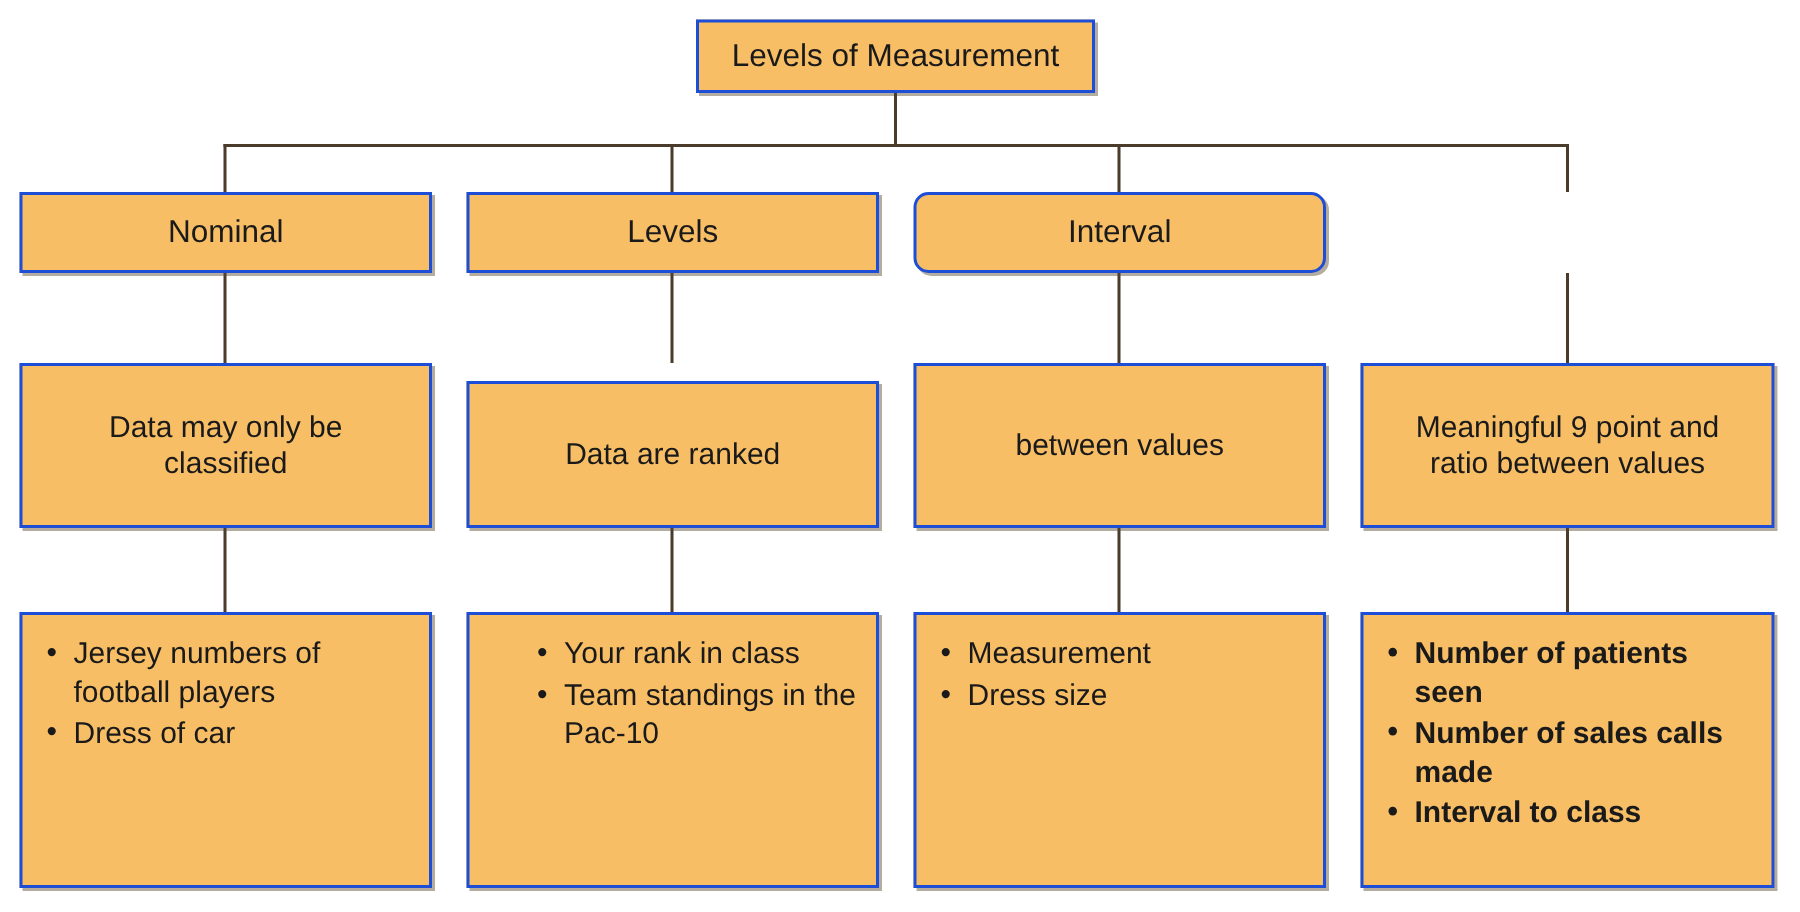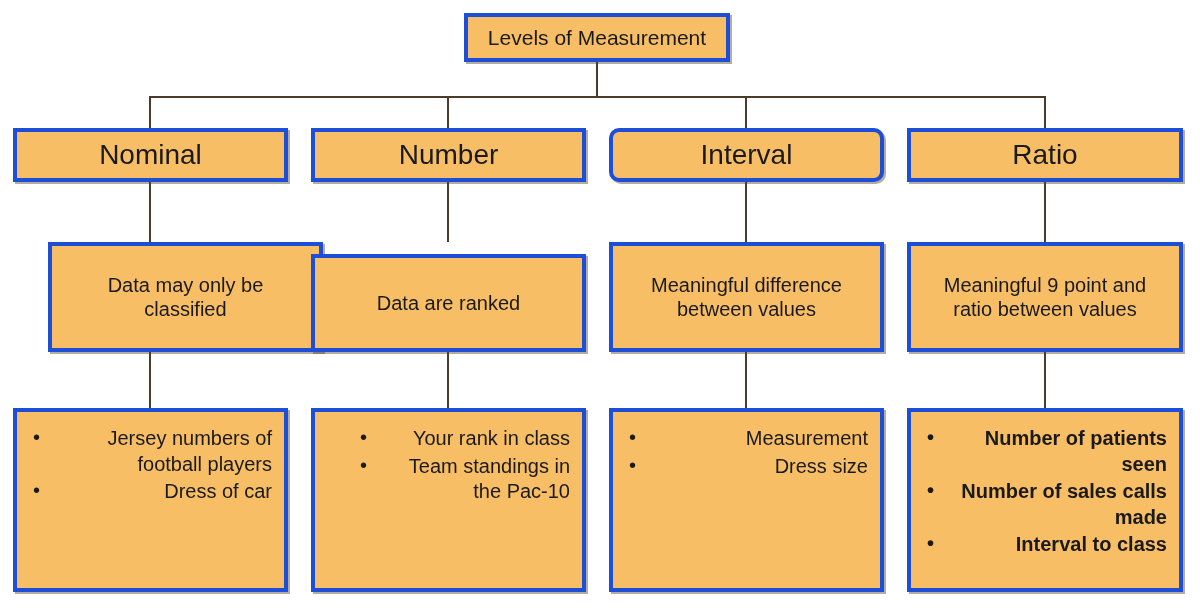--- a/index.html
+++ b/index.html
@@ -12,43 +12,43 @@
     width: 1200px;
     height: 608px;
     background: #ffffff;
     font-family: "Liberation Sans", sans-serif;
     overflow: hidden;
   }
   .box {
     position: absolute;
     box-sizing: border-box;
     background: #f8be66;
-    border: 4px solid #1d4ed8;
+    border: 2px solid #1d4ed8;
     box-shadow: 2px 2px 0 0 rgba(90,70,45,0.45);
     color: #1a1a1a;
     display: flex;
     align-items: center;
     justify-content: center;
     text-align: center;
     line-height: 1.22;
   }
   .box-title {
     font-size: 21px;
   }
   .box-level {
-    font-size: 28px;
+    font-size: 21px;
   }
   .box-desc {
     font-size: 20px;
     padding: 0 10px;
   }
   .box-examples {
     align-items: flex-start;
     justify-content: flex-start;
-    text-align: right;
+    text-align: left;
     font-size: 20px;
     padding: 14px 12px 10px 16px;
   }
   .bullets {
     list-style: none;
     margin: 0;
     padding: 0;
     width: 100%;
   }
   .bullets li {
@@ -96,43 +96,39 @@
 
   <div class="conn conn-v" style="left:149px; top:352px; height:56px;"></div>
   <div class="conn conn-v" style="left:447px; top:352px; height:56px;"></div>
   <div class="conn conn-v" style="left:745px; top:352px; height:56px;"></div>
   <div class="conn conn-v" style="left:1044px; top:352px; height:56px;"></div>
 
   <div class="box box-level" style="left:13px; top:128px; width:275px; height:54px;">
     <span>Nominal</span>
   </div>
   <div class="box box-level" style="left:311px; top:128px; width:275px; height:54px;">
-    <span>Number</span>
+    <span>Levels</span>
   </div>
   <div class="box box-level" style="left:609px; top:128px; width:275px; height:54px;border-radius:10px;">
     <span>Interval</span>
   </div>
-  <div class="box box-level" style="left:907px; top:128px; width:276px; height:54px;">
-    <span>Ratio</span>
-  </div>
 
-  <div class="box box-desc" style="left:13px; top:242px; width:275px; height:110px;margin-left:35px;">
+  <div class="box box-desc" style="left:13px; top:242px; width:275px; height:110px;">
     <div>
       <span class="desc-line">Data may only be</span>
       <span class="desc-line">classified</span>
     </div>
   </div>
   <div class="box box-desc" style="left:311px; top:254px; width:275px; height:98px;">
     <div>
       <span class="desc-line">Data are ranked</span>
     </div>
   </div>
   <div class="box box-desc" style="left:609px; top:242px; width:275px; height:110px;">
     <div>
-      <span class="desc-line">Meaningful difference</span>
       <span class="desc-line">between values</span>
     </div>
   </div>
   <div class="box box-desc" style="left:907px; top:242px; width:276px; height:110px;">
     <div>
       <span class="desc-line">Meaningful 9 point and</span>
       <span class="desc-line">ratio between values</span>
     </div>
   </div>
 

